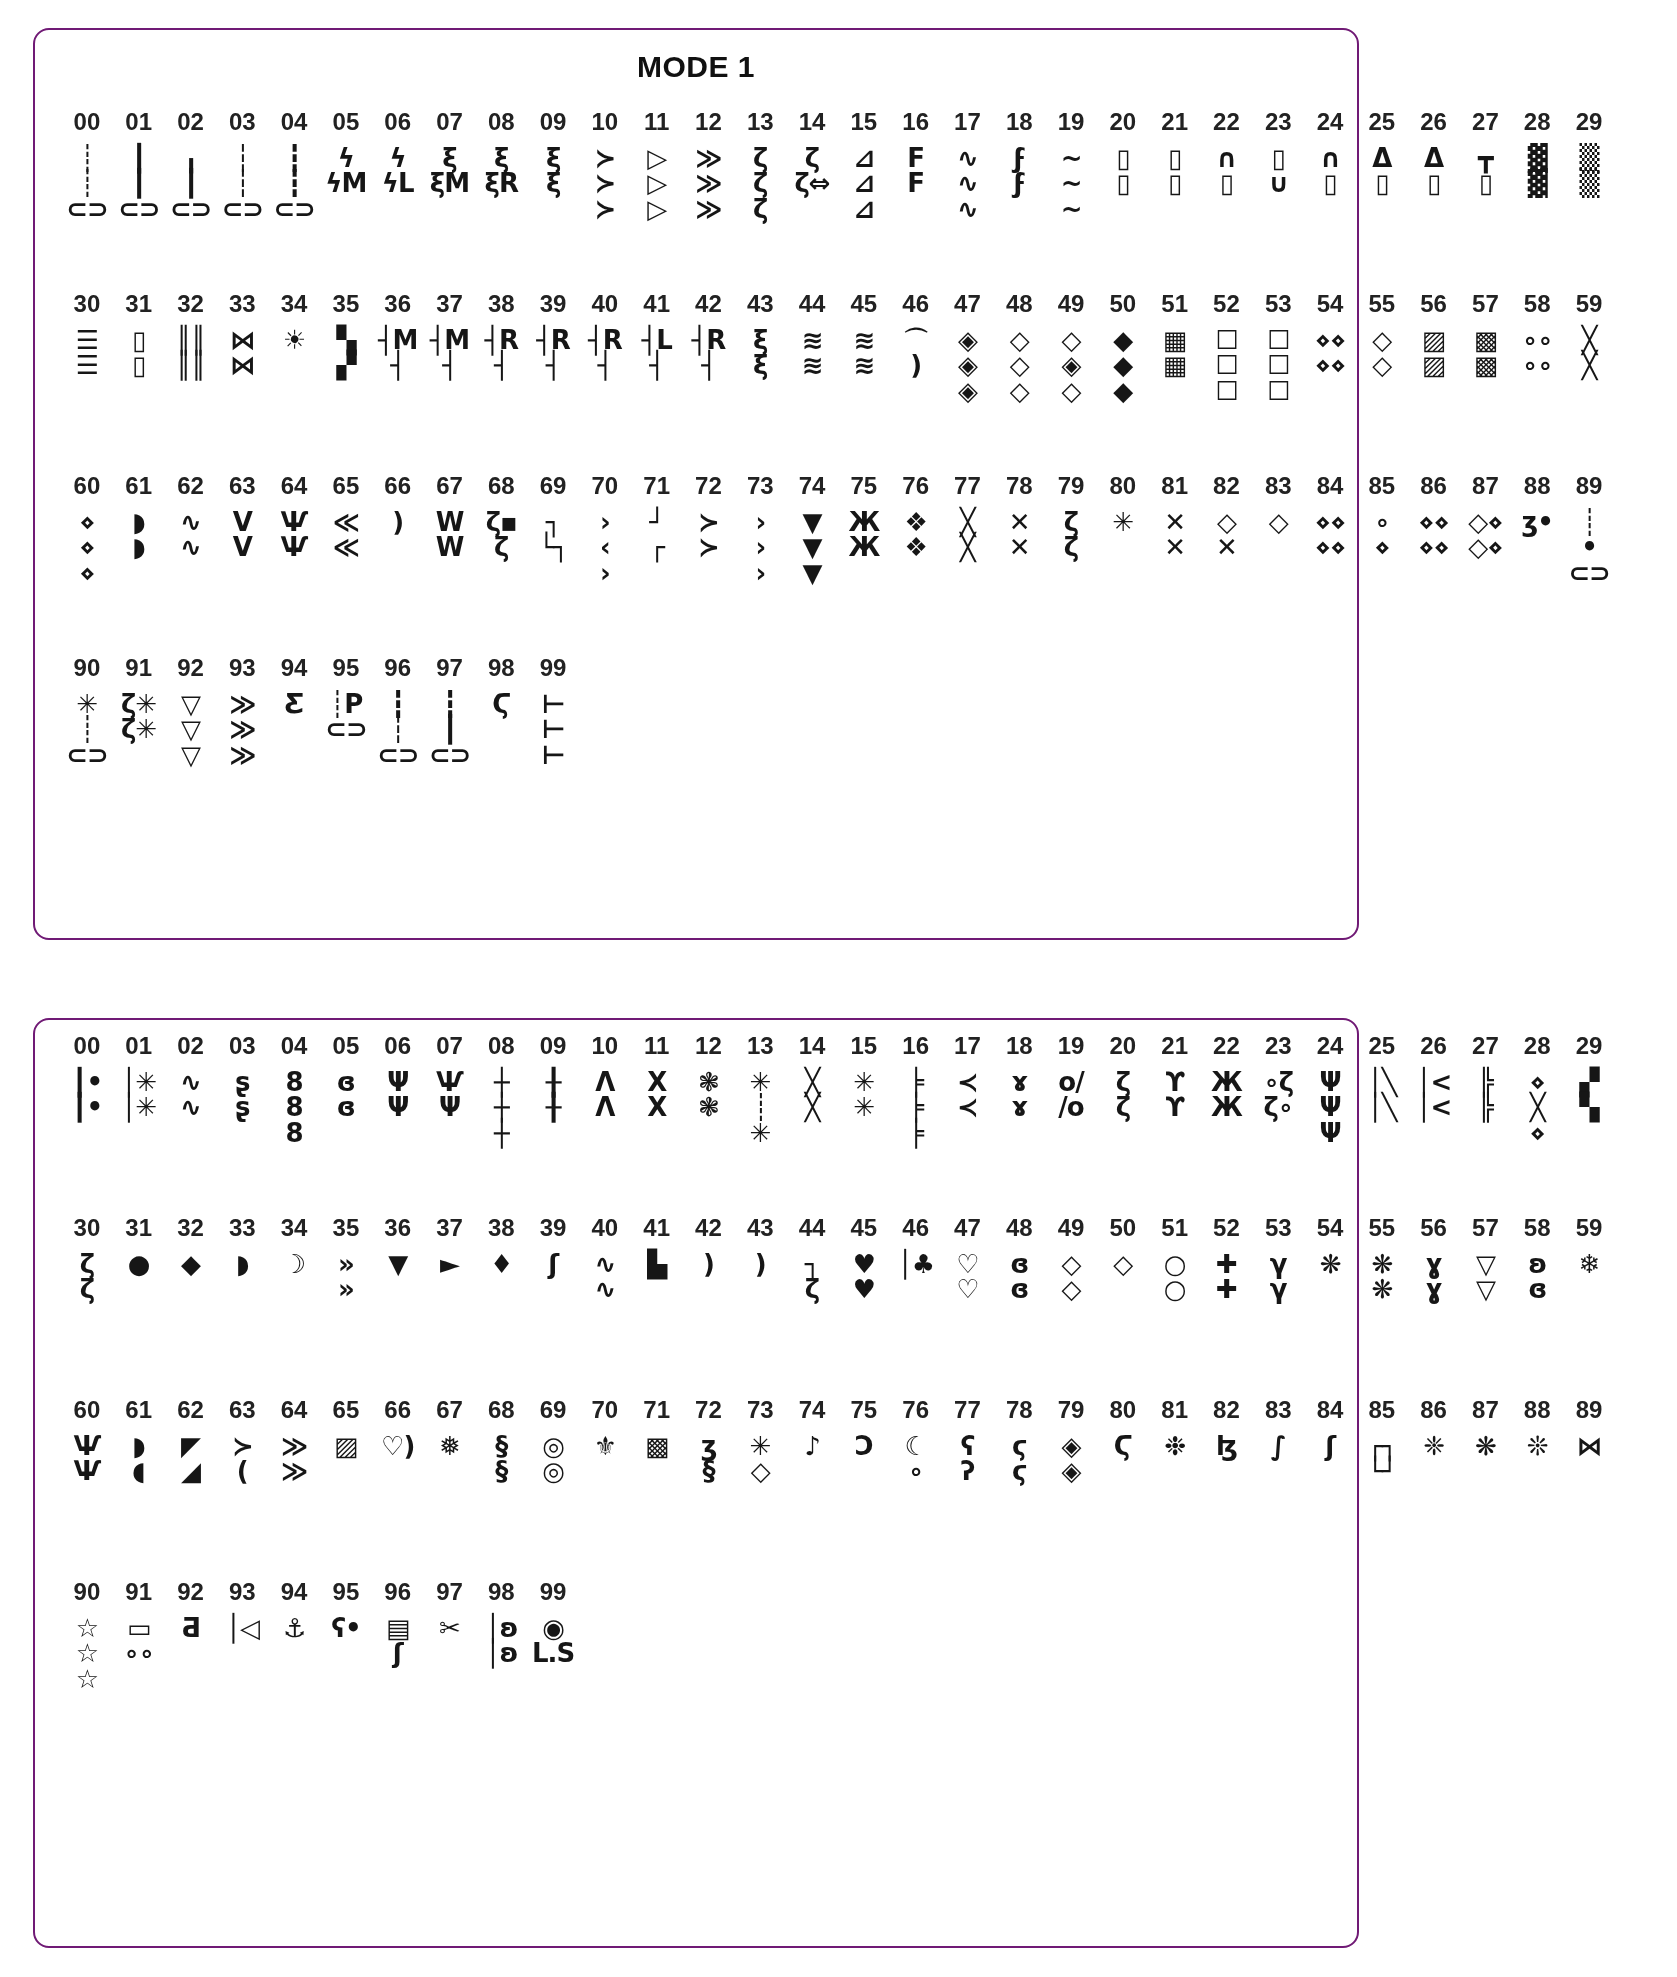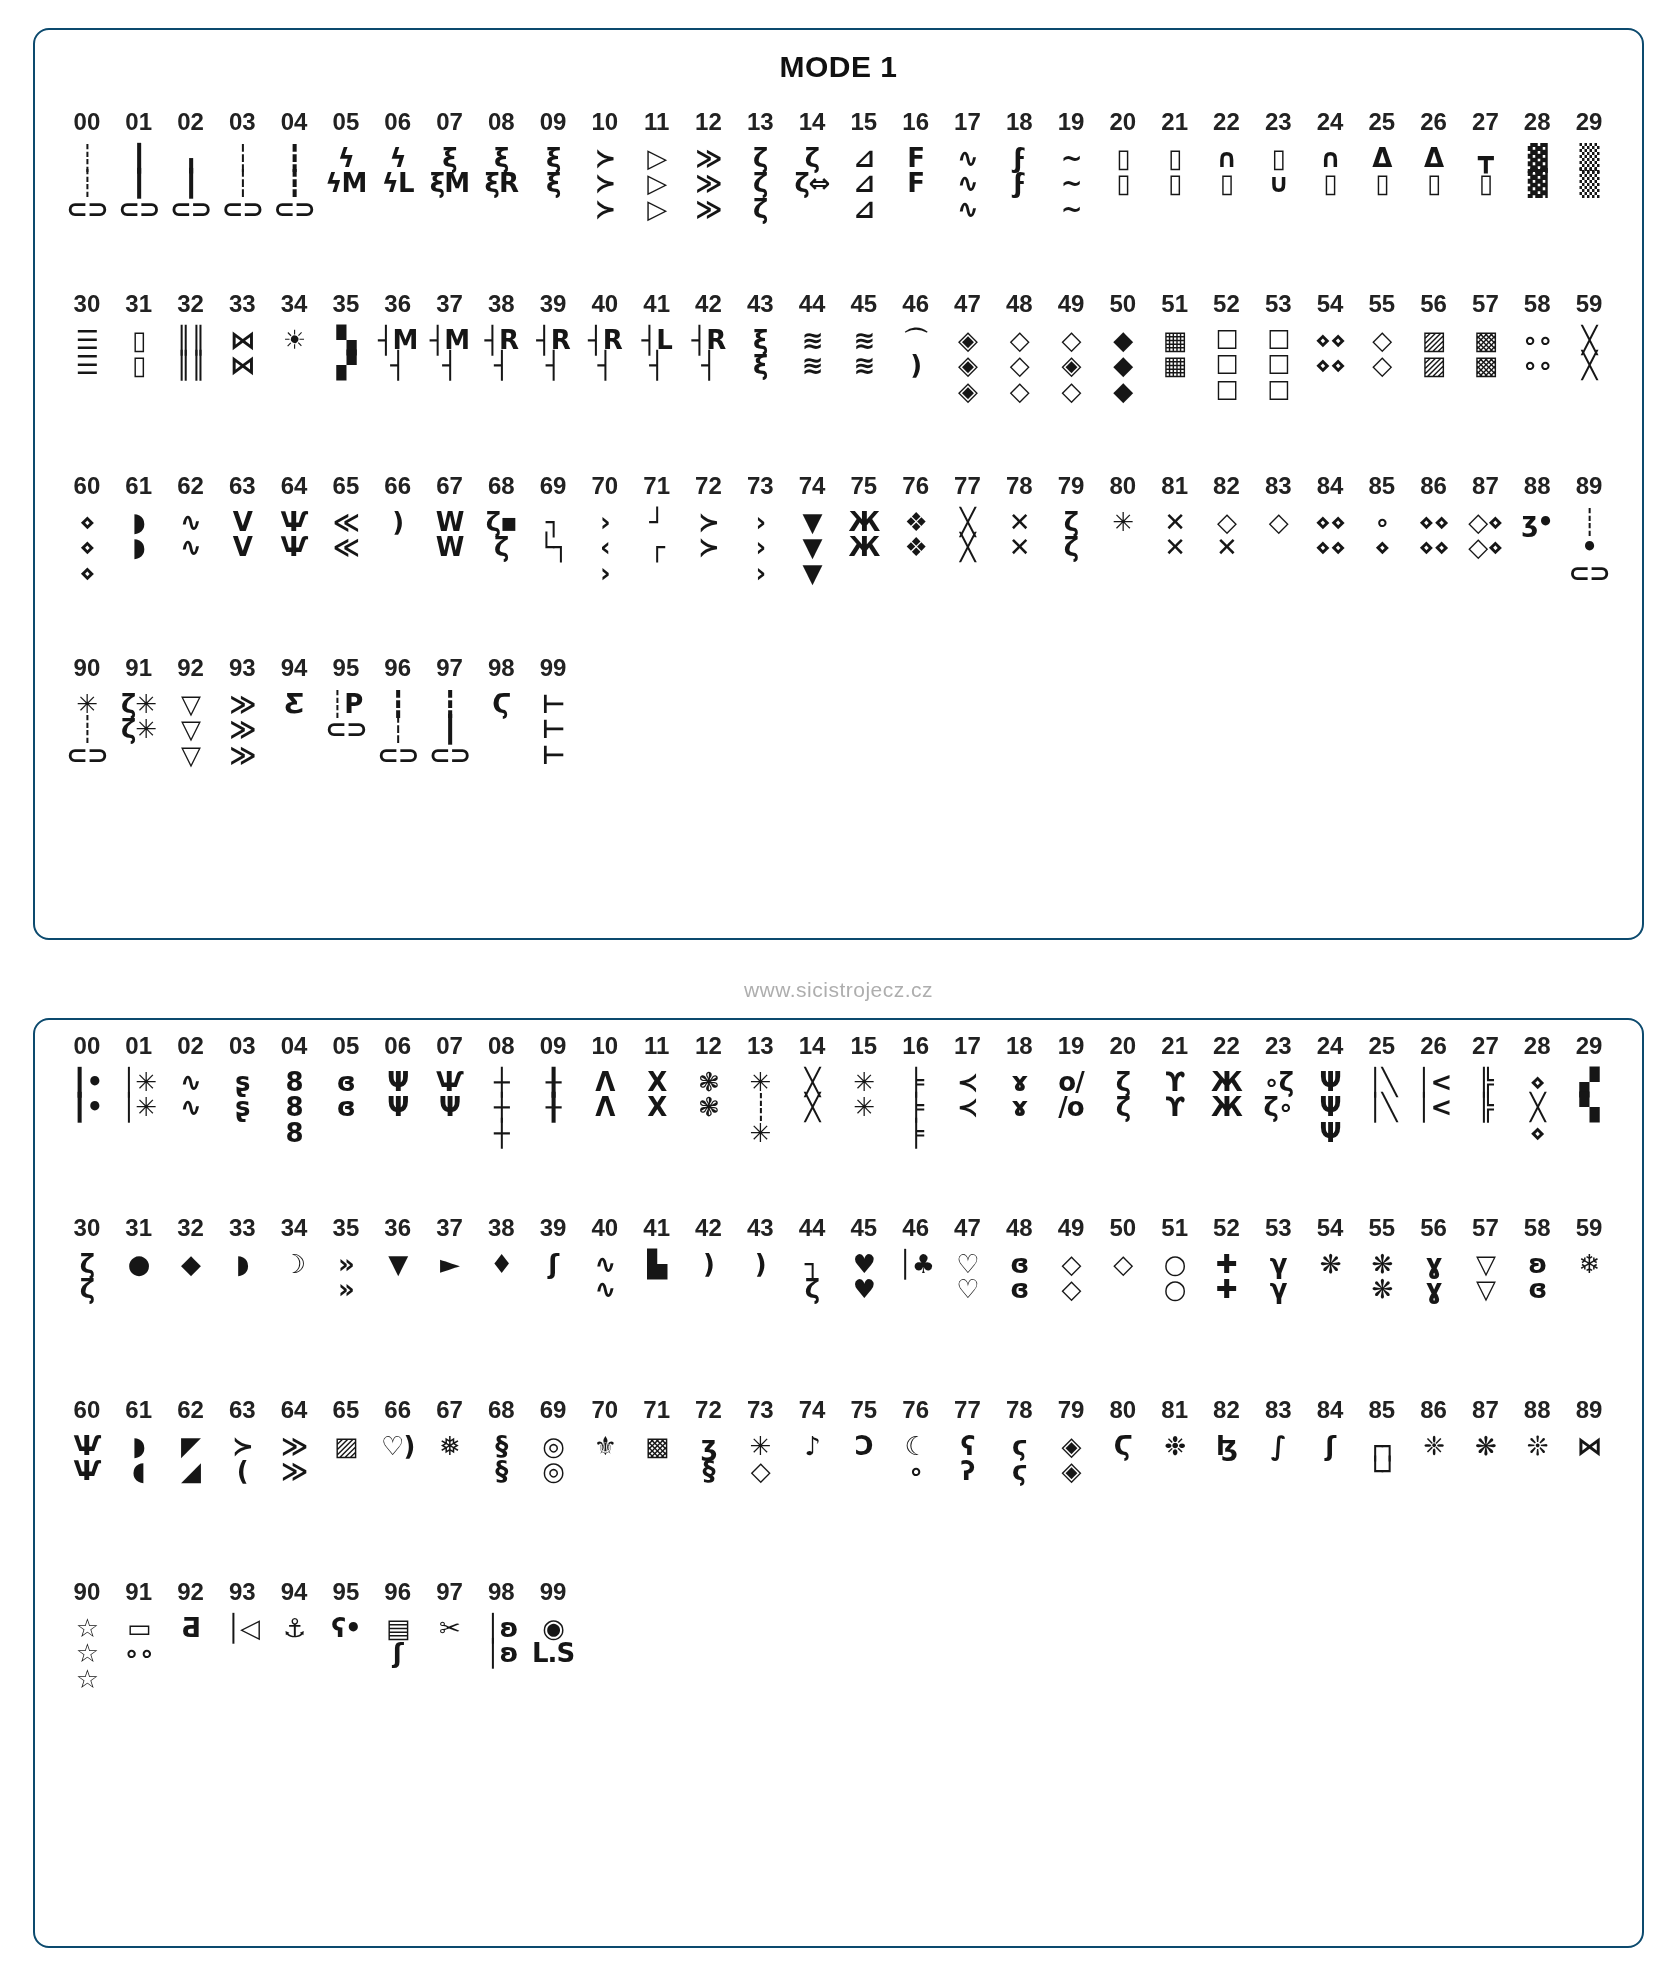--- a/index.html
+++ b/index.html
@@ -1,20 +1,20 @@
 <!DOCTYPE html>
 <html><head>
 <meta charset="utf-8">
 <style>
   html,body{margin:0;padding:0;background:#ffffff;}
   body{width:1677px;font-family:"Liberation Sans",sans-serif;color:#1b1b1b;}
   .sheet{width:1677px;height:1977px;position:relative;box-sizing:border-box;}
   .panel{
-    position:absolute;left:33px;width:1611px;
-    border:2px solid #0c4a6e;border-radius:16px;background:#fff;
+    position:absolute;left:33px;width:1326px;
+    border:2px solid #701a75;border-radius:16px;background:#fff;
     box-sizing:border-box;padding:14px 26px 0 26px;
   }
   .panel.p1{top:28px;height:912px;}
   .panel.p2{top:1018px;height:930px;}
   .panel-title{
     text-align:center;font-size:30px;font-weight:bold;letter-spacing:.5px;
     color:#111;margin:6px 0 26px 0;
   }
   .stitch-row{display:flex;flex-wrap:nowrap;margin-bottom:56px;}
   .stitch-cell{width:51.8px;flex:0 0 51.8px;display:flex;flex-direction:column;align-items:center;}
@@ -564,21 +564,20 @@
           <div class="stitch-cell">
             <div class="stitch-number">99</div>
             <div class="stitch-glyph">⊢
 ⊢
 ⊢</div>
           </div>
         </div>
       </div>
   </div>
 
-  <div class="watermark">www.sicistrojecz.cz</div>
 
   <div class="panel p2">
     <div>
         <div class="stitch-row">
           <div class="stitch-cell">
             <div class="stitch-number">00</div>
             <div class="stitch-glyph">┃•
 ┃•</div>
           </div>
           <div class="stitch-cell">

